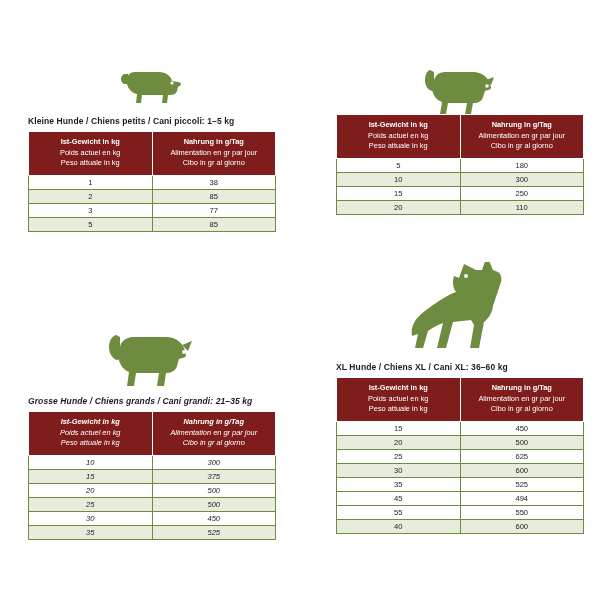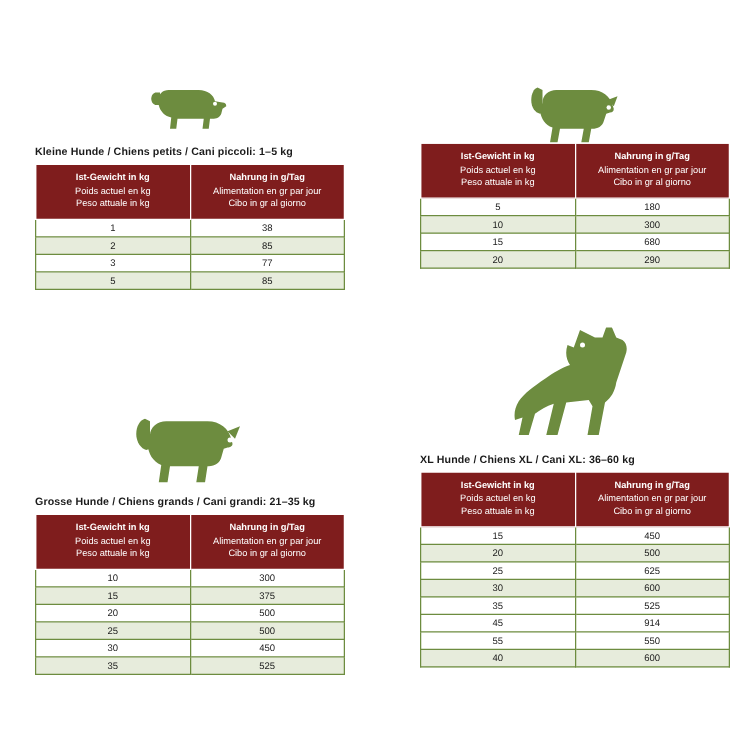--- a/index.html
+++ b/index.html
@@ -19,21 +19,21 @@
     width: 600px;
     height: 600px;
     border-radius: 12px;
   }
   .panel {
     position: absolute;
     width: 248px;
   }
   .panel-small   { left: 28px;  top: 62px; }
   .panel-medium  { left: 336px; top: 62px; }
-  .panel-large   { left: 28px;  top: 330px; }
+  .panel-large   { left: 28px;  top: 330px; font-style: italic; }
   .panel-xl      { left: 336px; top: 262px; }
 
   .dog-wrap {
     display: flex;
     justify-content: center;
     align-items: flex-end;
     width: 100%;
   }
   .dog-wrap svg { display: block; }
   .dog-fill { fill: #6d8c3f; }
@@ -161,25 +161,25 @@
           <tr class="odd">
             <td>5</td>
             <td>180</td>
           </tr>
           <tr class="even">
             <td>10</td>
             <td>300</td>
           </tr>
           <tr class="odd">
             <td>15</td>
-            <td>680</td>
+            <td>250</td>
           </tr>
           <tr class="even">
             <td>20</td>
-            <td>290</td>
+            <td>110</td>
           </tr>
         </tbody>
     </table>
   </div>
 
   <div class="panel panel-large">
     <div class="dog-wrap">
       <svg width="96" height="56" viewBox="0 0 96 56" aria-hidden="true">
         <g class="dog-fill">
           <path d="M16 18c0-6 6-11 13-11h33c10 0 17 6 19 14l1 4c0 2-2 3-4 3l-3 1-2 7c-1 4-5 7-10 7h-1l-2 13h-7l2-13H32l-2 13h-7l2-14c-7-3-10-9-11-16z"></path>
@@ -275,21 +275,21 @@
           <tr class="even">
             <td>30</td>
             <td>600</td>
           </tr>
           <tr class="odd">
             <td>35</td>
             <td>525</td>
           </tr>
           <tr class="odd">
             <td>45</td>
-            <td>914</td>
+            <td>494</td>
           </tr>
           <tr class="odd">
             <td>55</td>
             <td>550</td>
           </tr>
           <tr class="even">
             <td>40</td>
             <td>600</td>
           </tr>
         </tbody>

